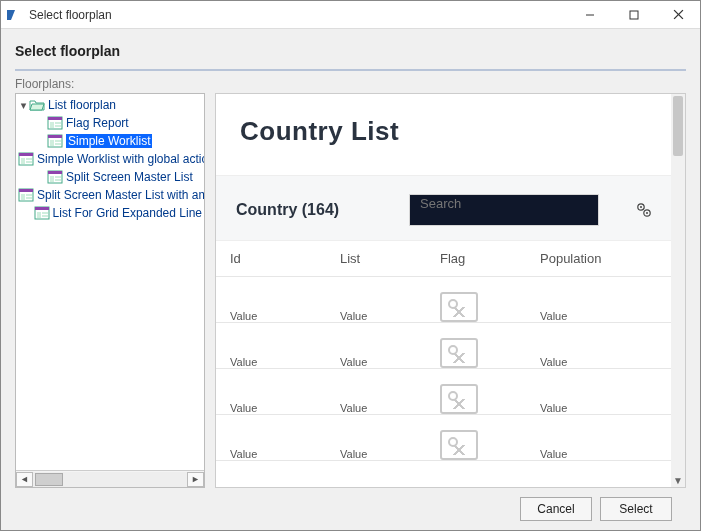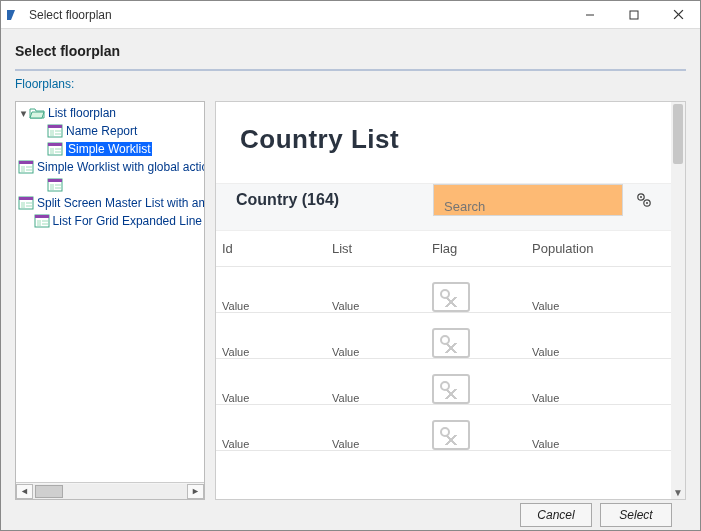--- a/index.html
+++ b/index.html
@@ -13,62 +13,62 @@
   }
   .win { border:1px solid #888; width:701px; height:531px; display:flex; flex-direction:column; background:#f0f0f0; }
   .titlebar { height:28px; display:flex; align-items:center; background:#fff; border-bottom:1px solid #ddd; }
   .titlebar .app-icon { width:16px; height:10px; margin:0 6px; }
   .titlebar .title { flex:0 0 auto; font-size:12px; color:#333; }
   .titlebar .spacer { flex:1; }
   .winbtn { width:44px; height:28px; display:flex; align-items:center; justify-content:center; color:#333; }
   .content { flex:1; padding:10px 14px 0 14px; display:flex; flex-direction:column; min-height:0; }
   .heading { font-size:14px; font-weight:bold; color:#222; padding:4px 0 10px 0; }
   .hr { height:2px; background:#b8c4d8; margin-bottom:6px; }
-  .label { font-size:12px; color:#0369a1; margin-bottom:10px; }
+  .label { font-size:12px; color:#737373; margin-bottom:2px; }
   .split { flex:1; display:flex; gap:10px; min-height:0; }
   .tree-wrap { width:190px; display:flex; flex-direction:column; border:1px solid #bbb; background:#fff; min-height:0; }
   .tree { flex:1; overflow:hidden; padding:2px; font-size:12px; color:#003a8c; white-space:nowrap; }
   .tree-row { display:flex; align-items:center; height:18px; }
   .tree-ind { display:inline-block; }
   .tree-label { display:inline; }
   .tree-row.sel .tree-label { background:#0a66ff; color:#fff; padding:0 2px; }
   .tree-hscroll { height:17px; border-top:1px solid #ccc; background:#f4f4f4; display:flex; align-items:center; }
   .hs-btn { width:17px; height:15px; border:1px solid #bbb; background:#f9f9f9; display:flex; align-items:center; justify-content:center; font-size:9px; color:#555; }
   .hs-track { flex:1; height:15px; background:#eee; position:relative; }
   .hs-thumb { position:absolute; left:2px; top:1px; height:13px; width:28px; background:#cfcfcf; border:1px solid #aaa; }
   .preview-wrap { flex:1; position:relative; background:#fff; border:1px solid #ccc; min-height:0; display:flex; }
   .preview-scroll { width:14px; background:#f1f1f1; display:flex; flex-direction:column; }
   .vs-thumb { width:10px; margin:2px auto 0; height:60px; background:#c7c7c7; border-radius:2px; }
   .vs-fill { flex:1; }
   .vs-dn { height:14px; display:flex; align-items:center; justify-content:center; color:#666; font-size:10px; }
   .preview { flex:1; overflow:hidden; background:#fff; padding:0; display:flex; flex-direction:column; }
   .pv-titlearea { padding:22px 20px 28px 24px; }
   .pv-title { font-family: Arial, sans-serif; font-size:26px; font-weight:800; color:#2a3340; letter-spacing:0.5px; }
-  .pv-toolbar { background:#f6f7f8; padding:0 16px 14px 20px; display:flex; align-items:center; border-top:1px solid #eee; border-bottom:1px solid #eee; }
+  .pv-toolbar { background:#f6f7f8; padding:18px 16px 14px 20px; display:flex; align-items:center; border-top:1px solid #eee; border-bottom:1px solid #eee;gap:24px; }
   .pv-sub { font-size:16px; font-weight:700; color:#2a3340; flex:0 0 auto; }
   .pv-spacer { flex:1; }
-  .pv-search { width:190px; height:32px; border:1px solid #d7d7d7; background:#fdba74; display:flex; align-items:flex-end; padding:0 8px; margin-right:10px; }
+  .pv-search { width:190px; height:32px; border:1px solid #d7d7d7; background:#0f172a; display:flex; align-items:flex-start; padding:0 8px; margin-right:10px; }
   .pv-search input { flex:1; border:0; outline:0; font-size:13px; color:#666; background:transparent; }
   .pv-gear { width:22px; display:flex; align-items:center; justify-content:center; color:#444; }
   .pv-table { flex:1; overflow:hidden; }
   .pv-headrow, .pv-row { display:flex; border-bottom:1px solid #e6e6e6; }
   .pv-headrow { height:36px; align-items:center; color:#555; font-size:13px; }
   .pv-row { height:46px; align-items:flex-end; color:#555; font-size:11px; }
-  .col { padding:0 10px 0 6px; }
+  .col { padding:0 10px 0 14px; }
   .c1 { width:110px; }
   .c2 { width:100px; }
   .c3 { width:100px; }
   .c4 { width:110px; }
   .img-ph { width:38px; height:30px; border:2px solid #c9c9c9; border-radius:3px; position:relative; }
   .img-ph::before { content:""; position:absolute; top:5px; left:6px; width:6px; height:6px; border:2px solid #c9c9c9; border-radius:50%; }
   .img-ph::after { content:""; position:absolute; bottom:3px; left:4px; right:4px; height:10px;
      background: linear-gradient(135deg, transparent 45%, #c9c9c9 45% 55%, transparent 55%),
                  linear-gradient(45deg, transparent 45%, #c9c9c9 45% 55%, transparent 55%);
   }
-  .buttons { height:30px; display:flex; align-items:center; justify-content:flex-end; padding:12px 14px; gap:8px;font-style:italic; }
+  .buttons { height:42px; display:flex; align-items:center; justify-content:flex-end; padding:12px 14px; gap:8px; }
   .btn { min-width:72px; height:24px; border:1px solid #a9a9a9; background:#f6f6f6; font-size:12px; display:flex; align-items:center; justify-content:center; padding:0 10px; }
   .folder-icon, .report-icon { width:16px; height:14px; flex-shrink:0; margin-right:3px; }
   .toggle { width:11px; display:inline-flex; justify-content:center; color:#555; font-size:11px; }
 </style>
 </head>
 <body>
 
 <div class="win">
   <div class="titlebar">
     <svg class="app-icon" viewBox="0 0 16 10">
@@ -115,21 +115,21 @@
               <div class="tree-row">
                 <span class="tree-ind" style="width:18px"></span>
                 <span class="toggle"></span>
                 <svg class="report-icon" viewBox="0 0 16 14">
                   <rect x="1" y="1" width="14" height="12" fill="#fff" stroke="#4a8" stroke-width="1"></rect>
                   <rect x="1" y="1" width="14" height="3" fill="#8e44ad"></rect>
                   <rect x="3" y="6" width="4" height="6" fill="#cfeedd"></rect>
                   <rect x="8" y="6" width="6" height="2" fill="#cfeedd"></rect>
                   <rect x="8" y="9" width="6" height="2" fill="#cfeedd"></rect>
                 </svg>
-                <span class="tree-label">Name Report</span>
+                <span class="tree-label">Flag Report</span>
               </div>
               <div class="tree-row sel">
                 <span class="tree-ind" style="width:18px"></span>
                 <span class="toggle"></span>
                 <svg class="report-icon" viewBox="0 0 16 14">
                   <rect x="1" y="1" width="14" height="12" fill="#fff" stroke="#4a8" stroke-width="1"></rect>
                   <rect x="1" y="1" width="14" height="3" fill="#8e44ad"></rect>
                   <rect x="3" y="6" width="4" height="6" fill="#cfeedd"></rect>
                   <rect x="8" y="6" width="6" height="2" fill="#cfeedd"></rect>
                   <rect x="8" y="9" width="6" height="2" fill="#cfeedd"></rect>
@@ -151,20 +151,21 @@
               <div class="tree-row">
                 <span class="tree-ind" style="width:18px"></span>
                 <span class="toggle"></span>
                 <svg class="report-icon" viewBox="0 0 16 14">
                   <rect x="1" y="1" width="14" height="12" fill="#fff" stroke="#4a8" stroke-width="1"></rect>
                   <rect x="1" y="1" width="14" height="3" fill="#8e44ad"></rect>
                   <rect x="3" y="6" width="4" height="6" fill="#cfeedd"></rect>
                   <rect x="8" y="6" width="6" height="2" fill="#cfeedd"></rect>
                   <rect x="8" y="9" width="6" height="2" fill="#cfeedd"></rect>
                 </svg>
+                <span class="tree-label">Split Screen Master List</span>
               </div>
               <div class="tree-row">
                 <span class="tree-ind" style="width:18px"></span>
                 <span class="toggle"></span>
                 <svg class="report-icon" viewBox="0 0 16 14">
                   <rect x="1" y="1" width="14" height="12" fill="#fff" stroke="#4a8" stroke-width="1"></rect>
                   <rect x="1" y="1" width="14" height="3" fill="#8e44ad"></rect>
                   <rect x="3" y="6" width="4" height="6" fill="#cfeedd"></rect>
                   <rect x="8" y="6" width="6" height="2" fill="#cfeedd"></rect>
                   <rect x="8" y="9" width="6" height="2" fill="#cfeedd"></rect>

